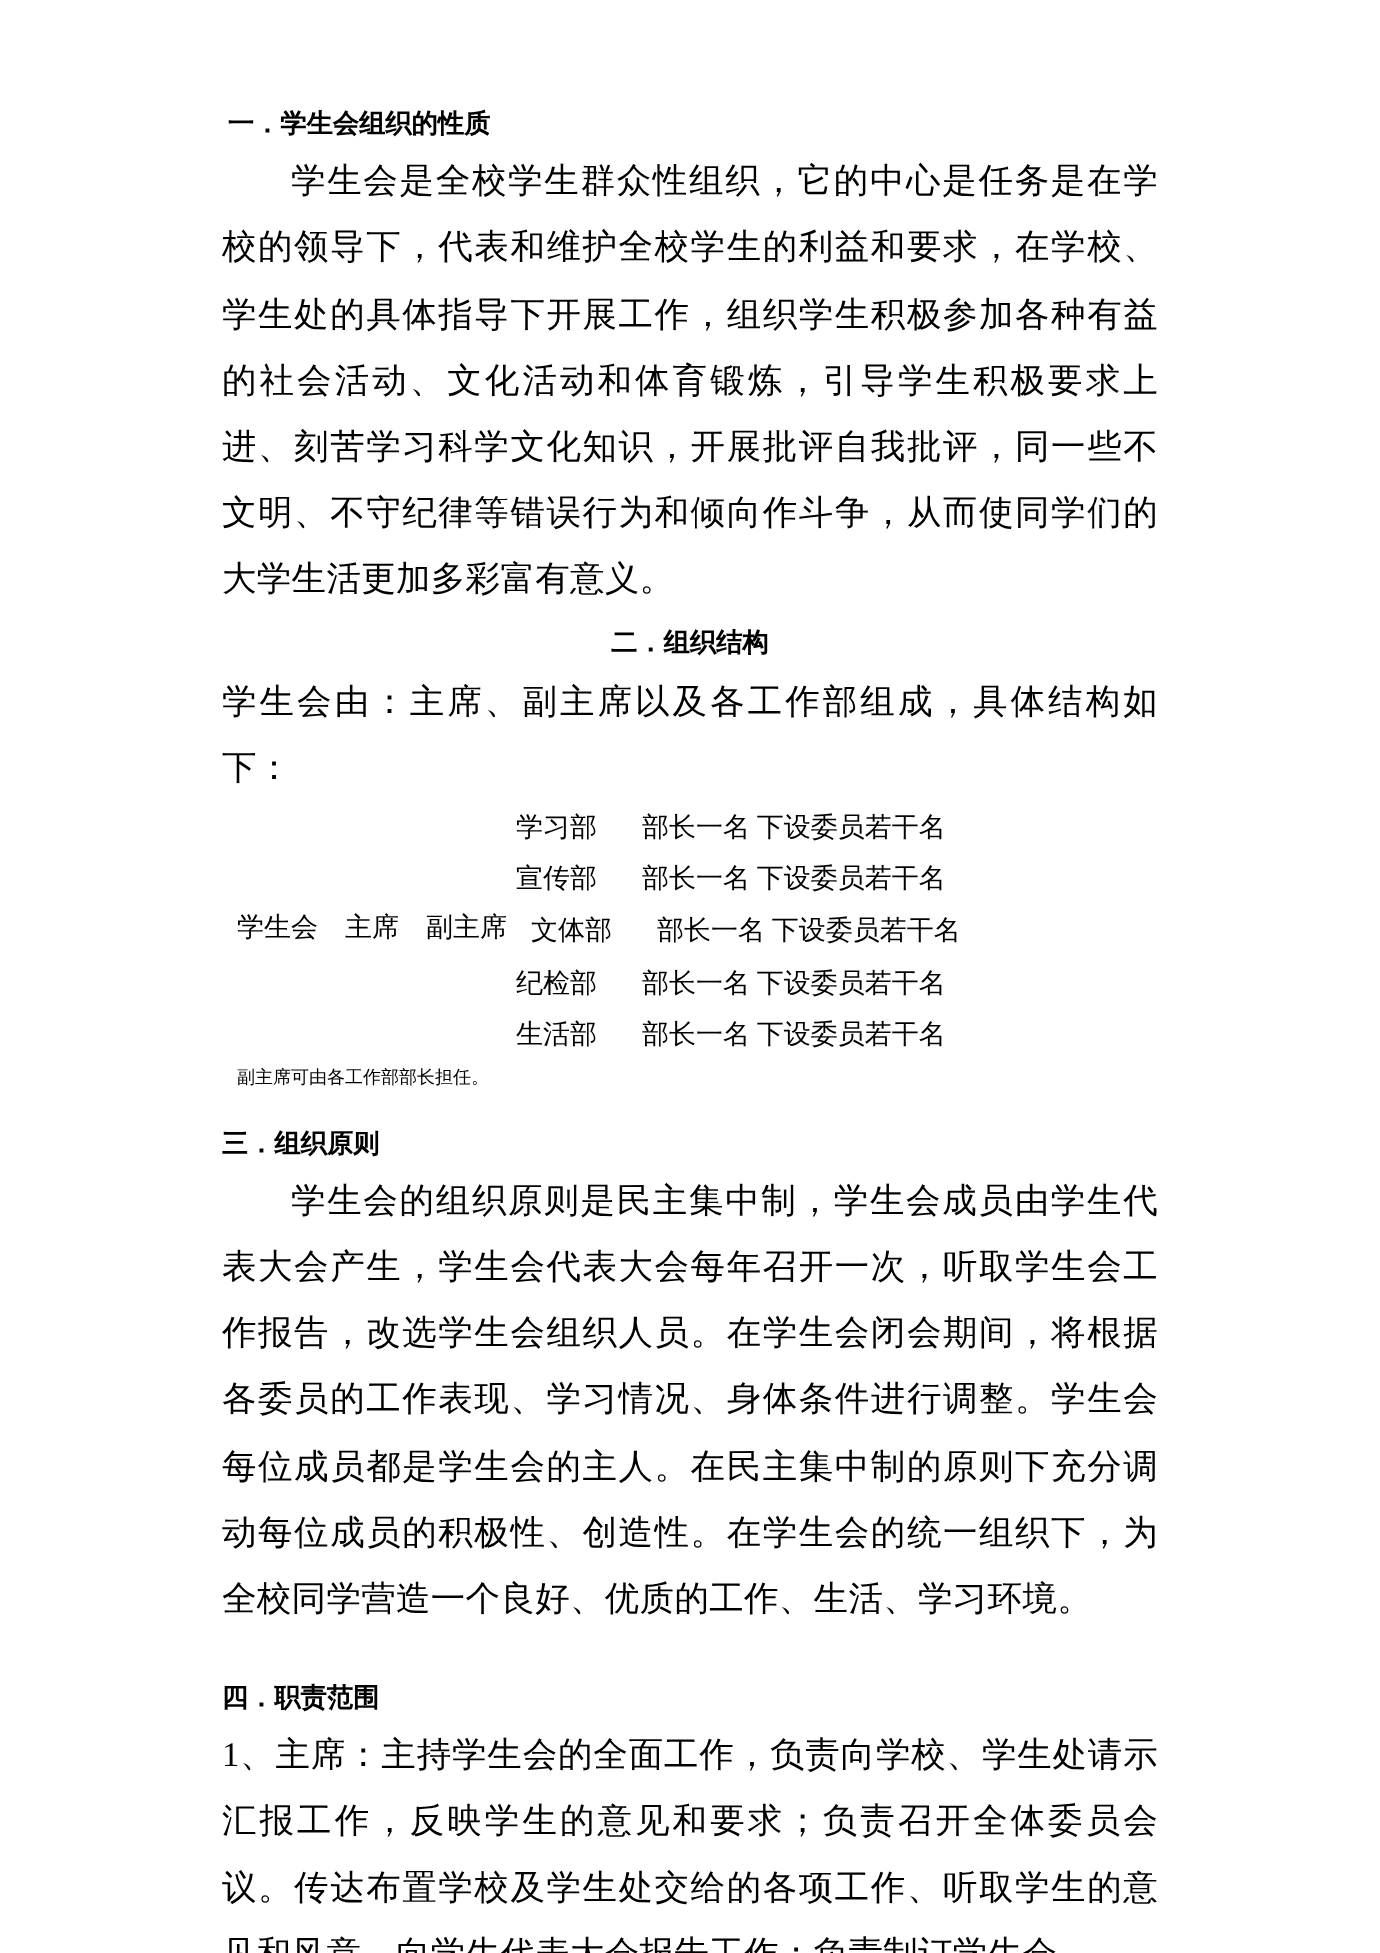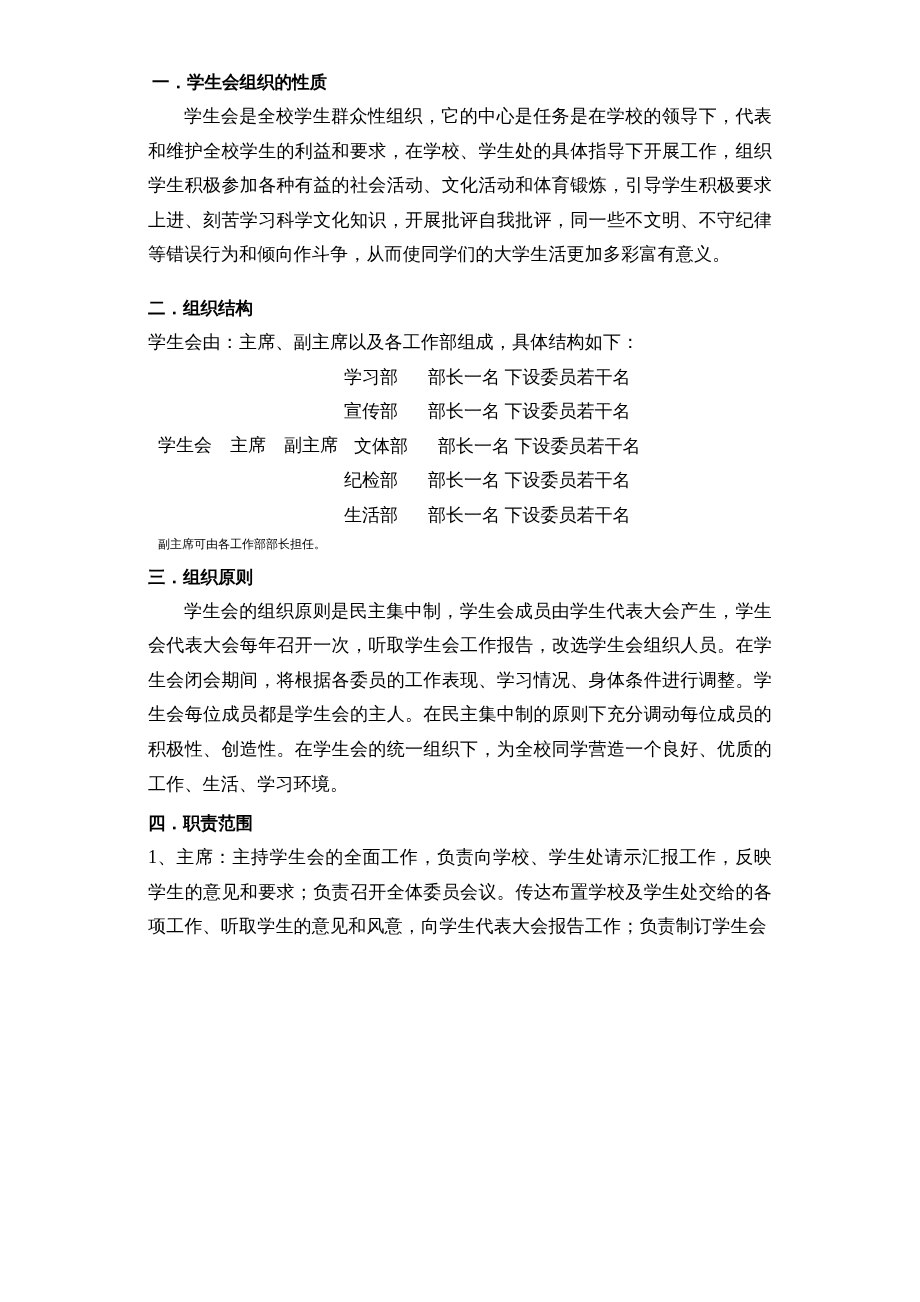--- a/index.html
+++ b/index.html
@@ -33,26 +33,26 @@
     font-family: "Liberation Sans", "DejaVu Sans", sans-serif;
   }
   .section-heading {
     font-size: 17.5px;
     font-weight: bold;
     font-family: "Liberation Sans", "DejaVu Sans", sans-serif;
     margin: 0;
     line-height: 1.9;
   }
   .h-sec1 { margin-top: 66px; padding-left: 4px; }
-  .h-sec2 { margin-top: 20px; }
-  .h-sec3 { margin-top: 5px; }
-  .h-sec4 { margin-top: 6px; }
+  .h-sec2 { margin-top: 4px; text-align: center; }
+  .h-sec3 { margin-top: 16px; }
+  .h-sec4 { margin-top: 27px; }
 
   p.body-par {
-    font-size: 18px;
+    font-size: 23px;
     line-height: 1.92;
     margin: 0;
     text-align: justify;
     text-justify: inter-ideograph;
     letter-spacing: 0.2px;
   }
   p.indent2 { text-indent: 2em; }
 
   .struct-block {
     font-size: 18px;

